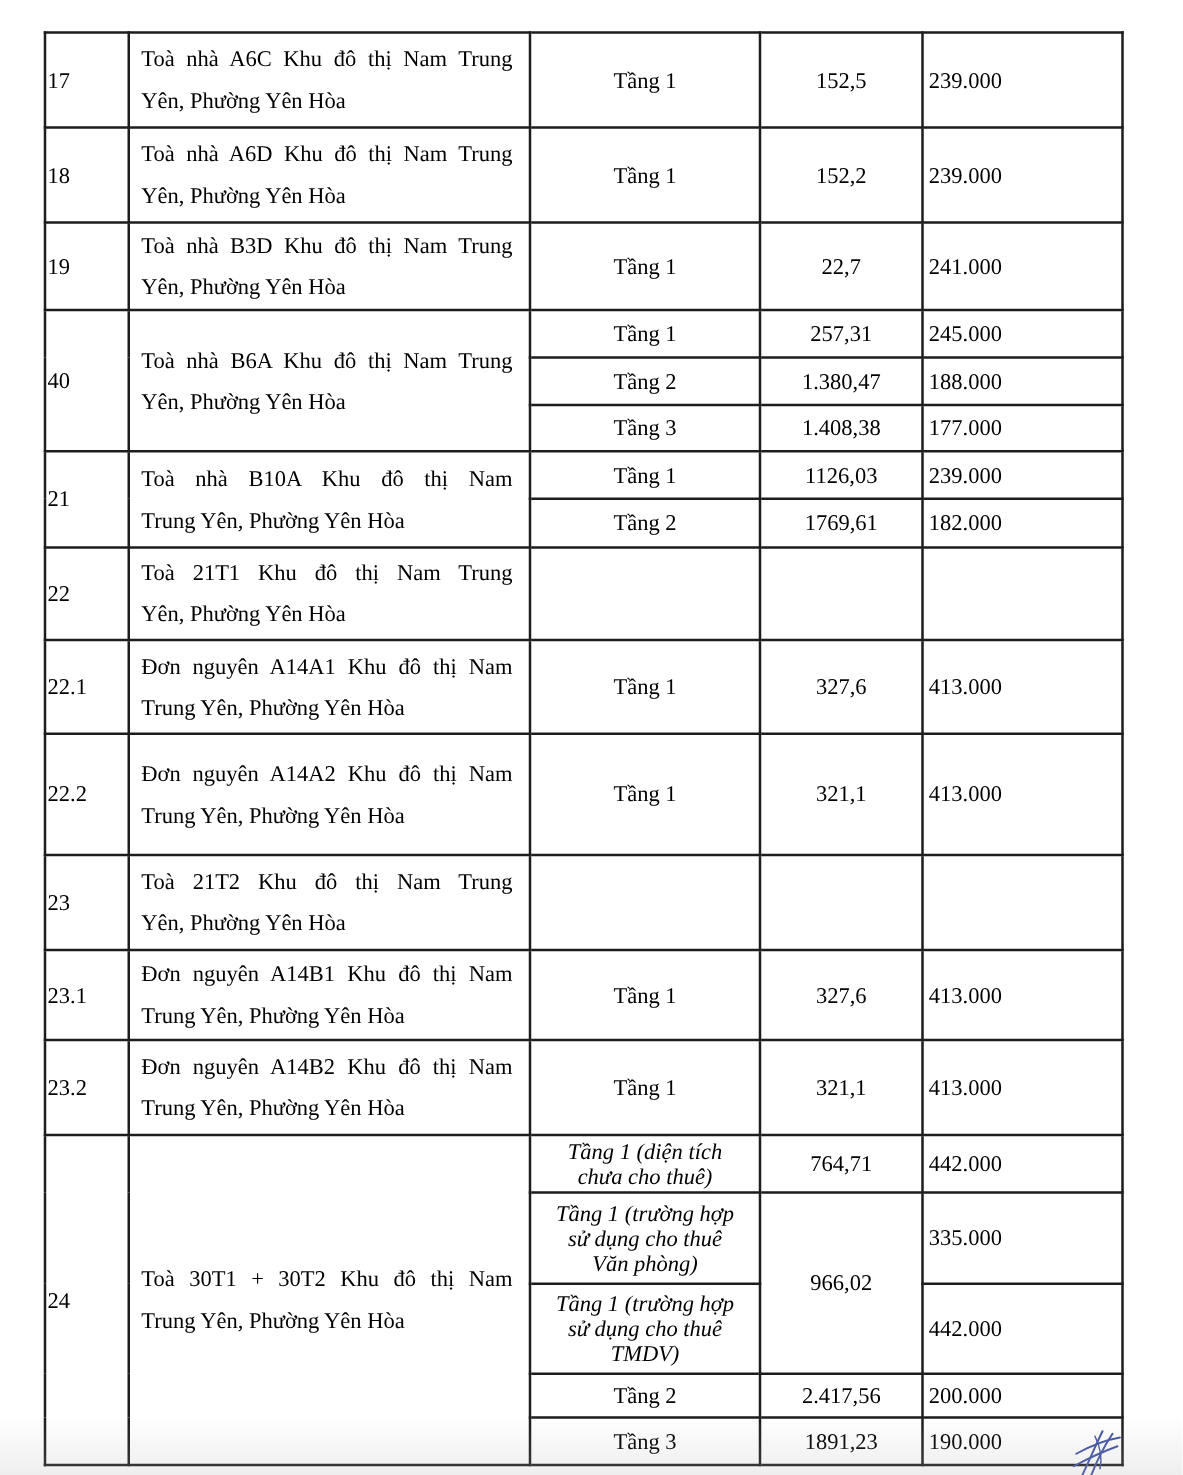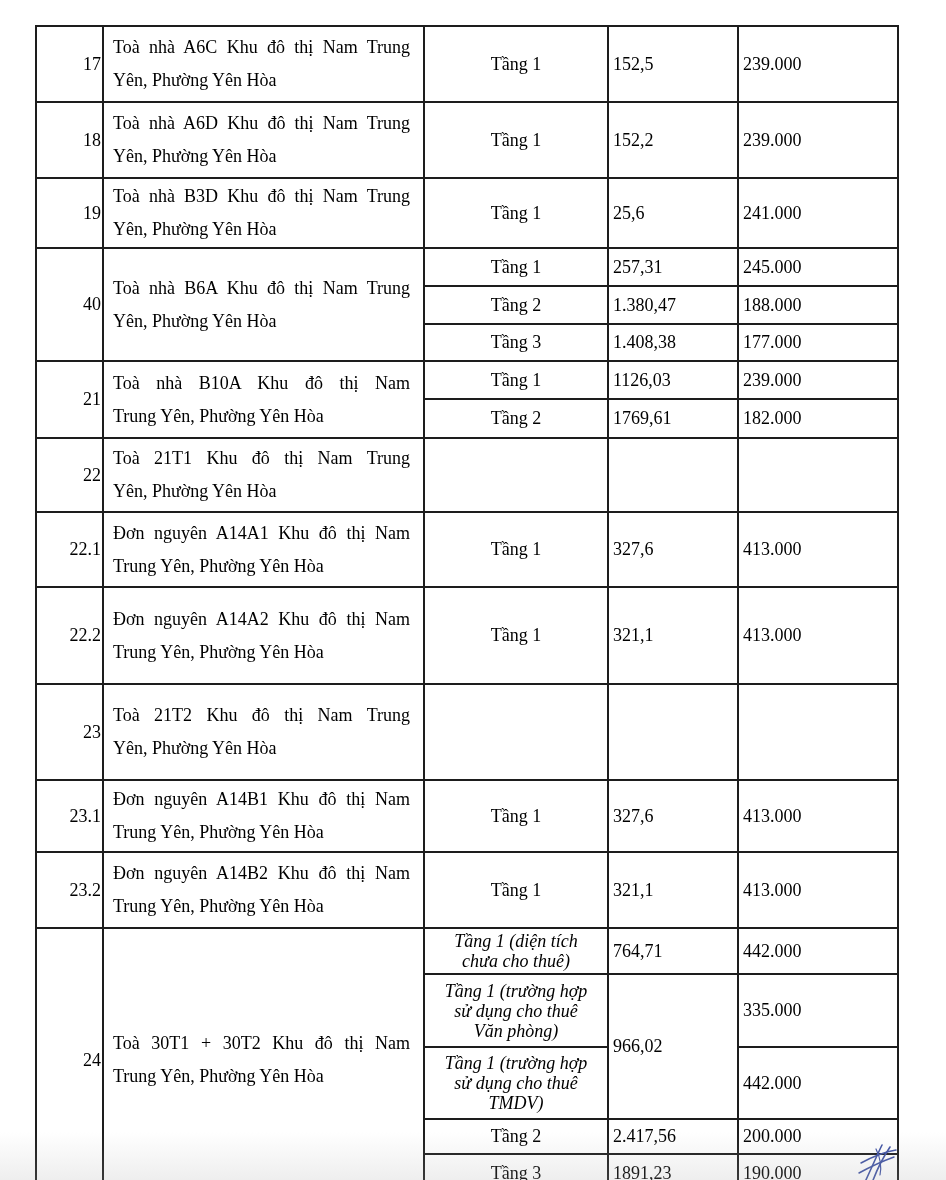--- a/index.html
+++ b/index.html
@@ -17,24 +17,24 @@
     width: 862px;
     border-collapse: collapse;
     table-layout: fixed;
   }
   table.doc-table td {
     border: 2px solid #1d1d1d;
     font-size: 18px;
     vertical-align: middle;
     overflow: hidden;
   }
-  td.c-no    { text-align: right; }
+  td.c-no    { text-align: left; }
   td.c-name  { padding: 0 13px 0 9px; }
   td.c-floor { text-align: center; padding: 2px 6px; margin-top: 22px; }
-  td.c-area  { text-align: left; padding: 2px 4px; }
+  td.c-area  { text-align: center; padding: 2px 4px; }
   td.c-price { padding: 2px 4px; }
   .nm1 { text-align: justify; text-align-last: justify; line-height: 33px; }
   .nm2 { text-align: left; line-height: 33px; }
   td.floor-small { font-size: 16px; line-height: 20px; padding: 2px 16px; font-style: italic; }
   .sig {
     position: absolute;
     left: 852px; top: 1143px;
     width: 52px; height: 40px;
   }
   .bottom-shade {
@@ -80,21 +80,21 @@
       <td class="c-price">239.000</td>
     </tr>
 
     <tr style="height:70px">
       <td class="c-no">19</td>
       <td class="c-name">
         <div class="nm1">Toà nhà B3D Khu đô thị Nam Trung</div>
         <div class="nm2">Yên, Phường Yên Hòa</div>
       </td>
       <td class="c-floor">Tầng 1</td>
-      <td class="c-area">25,6</td>
+      <td class="c-area">22,7</td>
       <td class="c-price">241.000</td>
     </tr>
 
     <tr style="height:38px">
       <td class="c-no" rowspan="3">40</td>
       <td class="c-name" rowspan="3">
         <div class="nm1">Toà nhà B6A Khu đô thị Nam Trung</div>
         <div class="nm2">Yên, Phường Yên Hòa</div>
       </td>
       <td class="c-floor">Tầng 1</td>
@@ -154,21 +154,21 @@
       <td class="c-no">22.2</td>
       <td class="c-name">
         <div class="nm1">Đơn nguyên A14A2 Khu đô thị Nam</div>
         <div class="nm2">Trung Yên, Phường Yên Hòa</div>
       </td>
       <td class="c-floor">Tầng 1</td>
       <td class="c-area">321,1</td>
       <td class="c-price">413.000</td>
     </tr>
 
-    <tr style="height:96px">
+    <tr style="height:76px">
       <td class="c-no">23</td>
       <td class="c-name">
         <div class="nm1">Toà 21T2 Khu đô thị Nam Trung</div>
         <div class="nm2">Yên, Phường Yên Hòa</div>
       </td>
       <td class="c-floor"></td>
       <td class="c-area"></td>
       <td class="c-price"></td>
     </tr>
 

